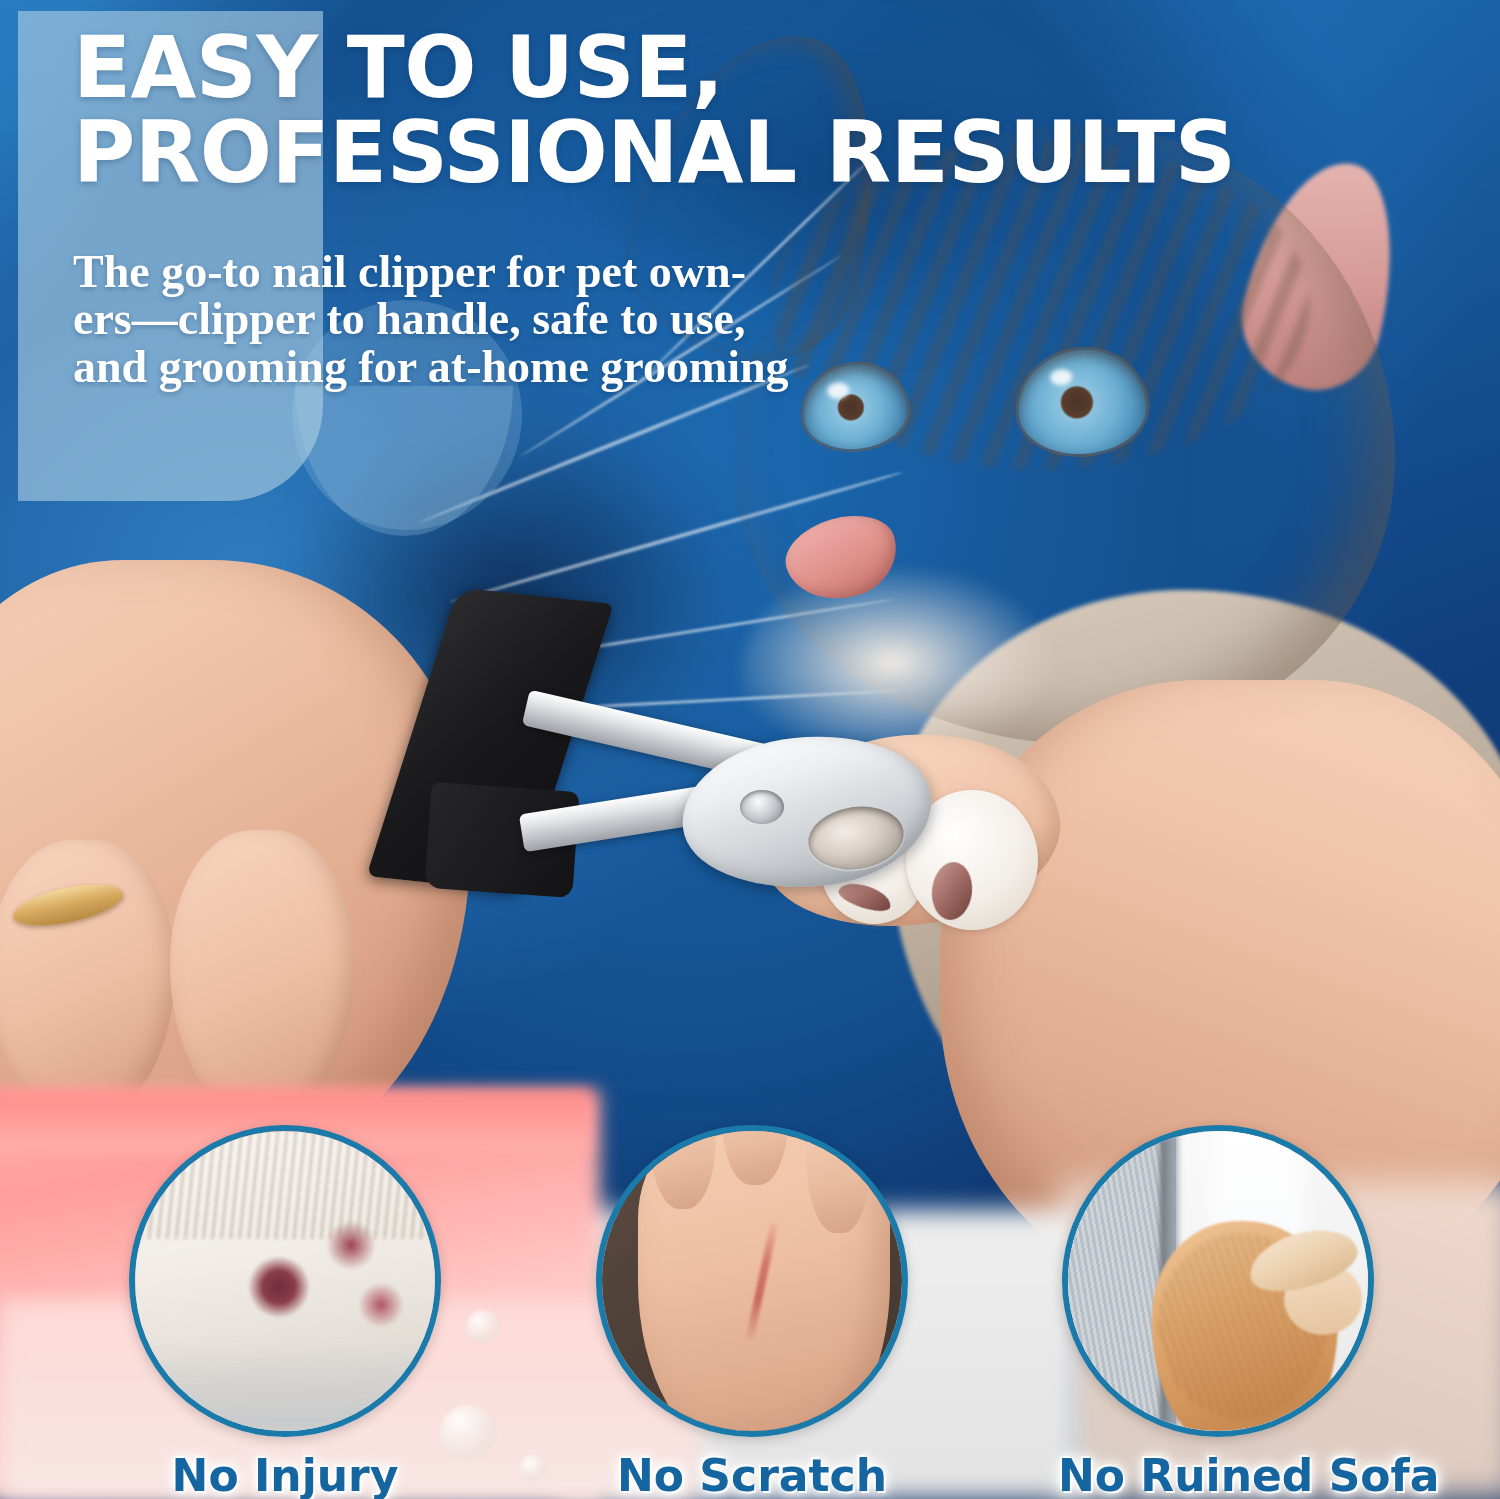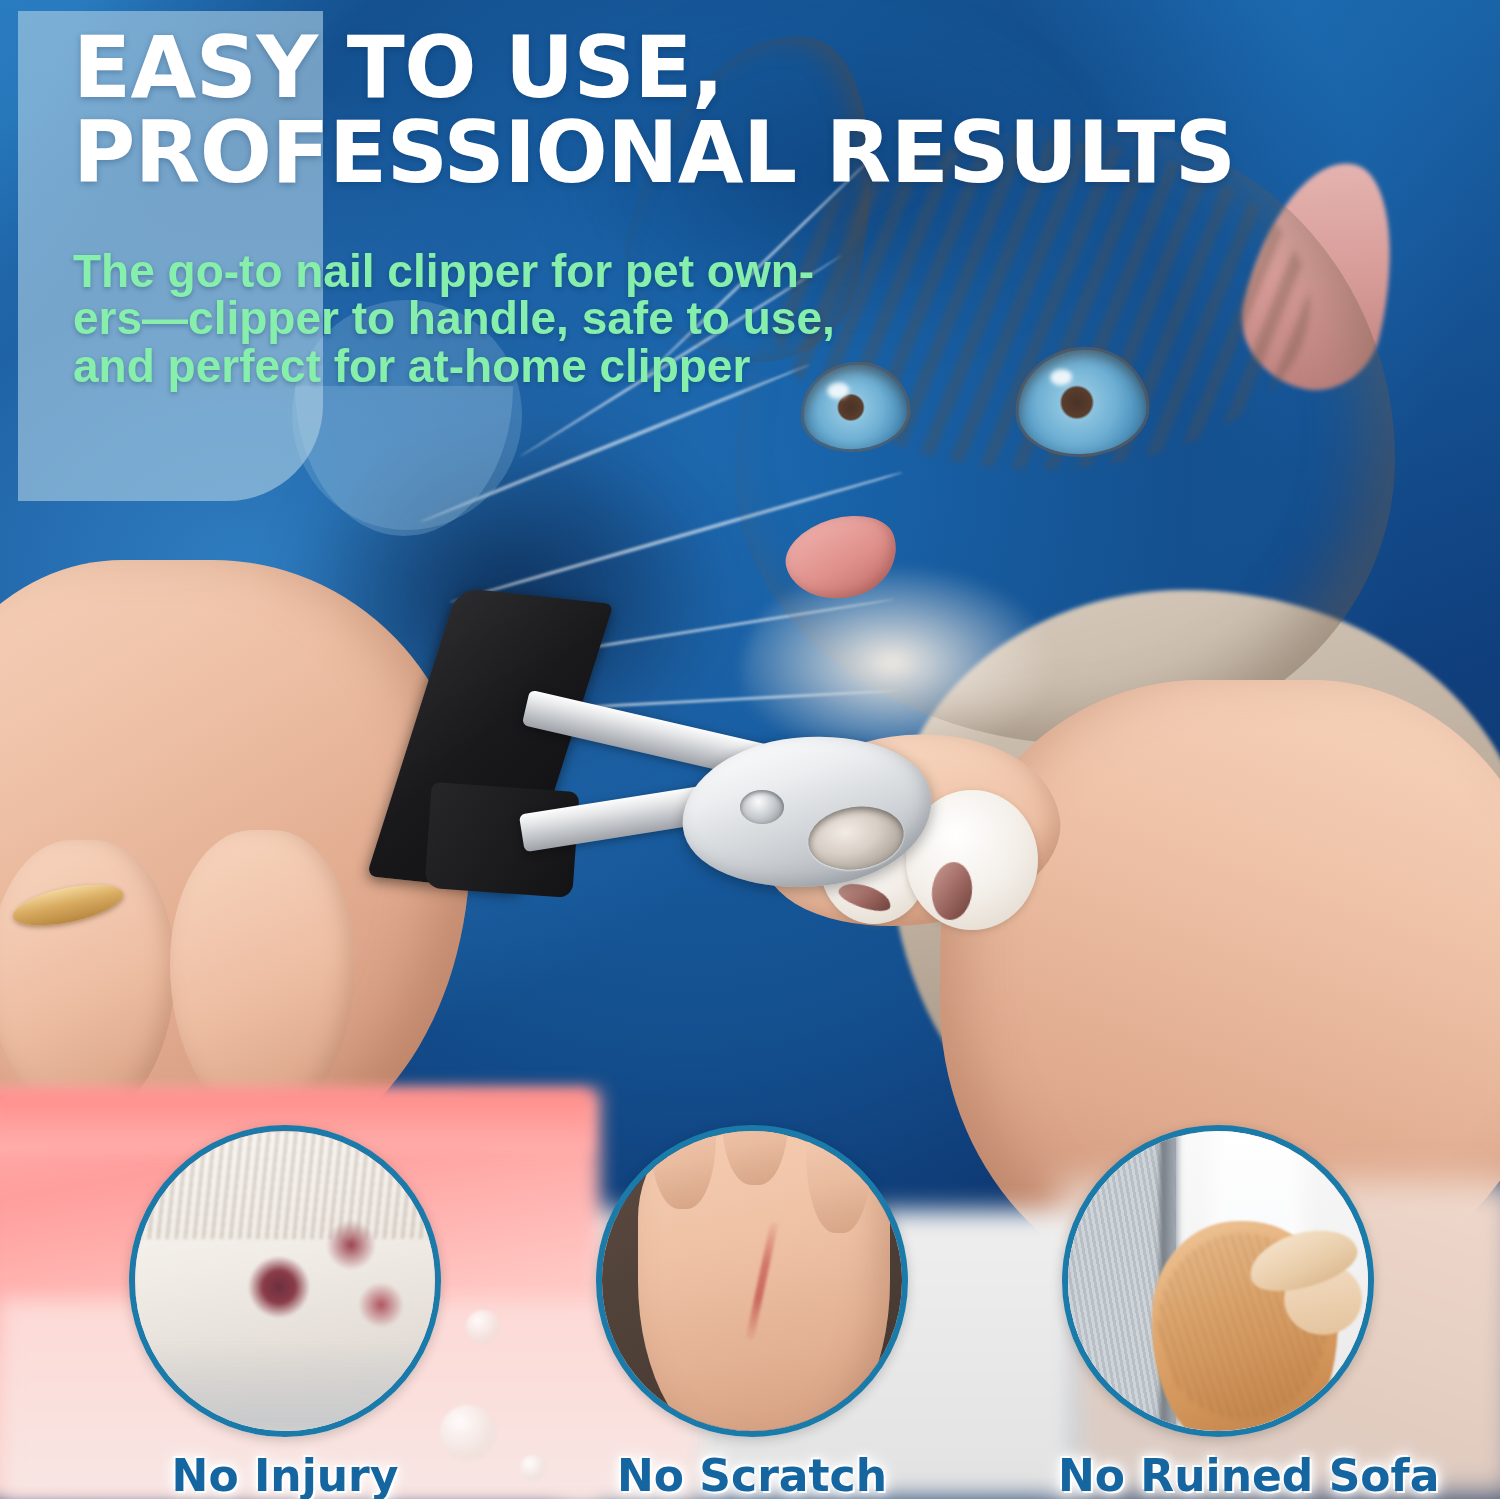--- a/index.html
+++ b/index.html
@@ -176,22 +176,22 @@
   
   .headline{position:absolute;left:73px;top:28px;width:1240px;
     color:#ffffff;font-weight:bold;
     font-size:85px;line-height:.95;letter-spacing:-.5px;
     font-family:"DejaVu Sans","Liberation Sans",sans-serif;
     text-shadow:0 2px 6px rgba(8,40,78,.30);
     text-transform:uppercase;}
   .headline .l2{display:block;margin-top:4px;}
 
   .subtext{position:absolute;left:73px;top:248px;width:830px;
-    color:#86efac;font-size:46px;line-height:1.03;font-weight:bold;
-    font-family:Liberation Sans, sans-serif;
+    color:#ffffff;font-size:46px;line-height:1.03;font-weight:bold;
+    font-family:Liberation Serif, serif;
     text-shadow:0 2px 5px rgba(8,40,78,.32);}
   .subtext span{display:block;white-space:nowrap;}
 
   
   .callouts{position:absolute;left:0;top:1125px;width:1500px;height:374px;}
   .callout{position:absolute;width:320px;text-align:center;}
   .c1{left:125px;} .c2{left:592px;} .c3{left:1058px;}
   .ring-circle{position:relative;width:300px;height:300px;margin:0 auto;
     border-radius:50%;border:6px solid #1a7bab;overflow:hidden;
     box-shadow:0 3px 12px rgba(0,0,0,.18);}
@@ -332,21 +332,21 @@
   <div class="panel"></div>
 
   <div class="headline">
     <span>EASY TO USE,</span>
     <span class="l2">PROFESSIONAL RESULTS</span>
   </div>
 
   <div class="subtext">
     <span>The go-to nail clipper for pet own-</span>
     <span>ers—clipper to handle, safe to use,</span>
-    <span>and perfect for at-home clipper</span>
+    <span>and grooming for at-home grooming</span>
   </div>
 
   <div class="callouts">
 
     <div class="callout c1">
       <div class="ring-circle">
         <div class="i1"></div>
         <div class="i1f"></div>
         <div class="i1g"></div>
       </div>

